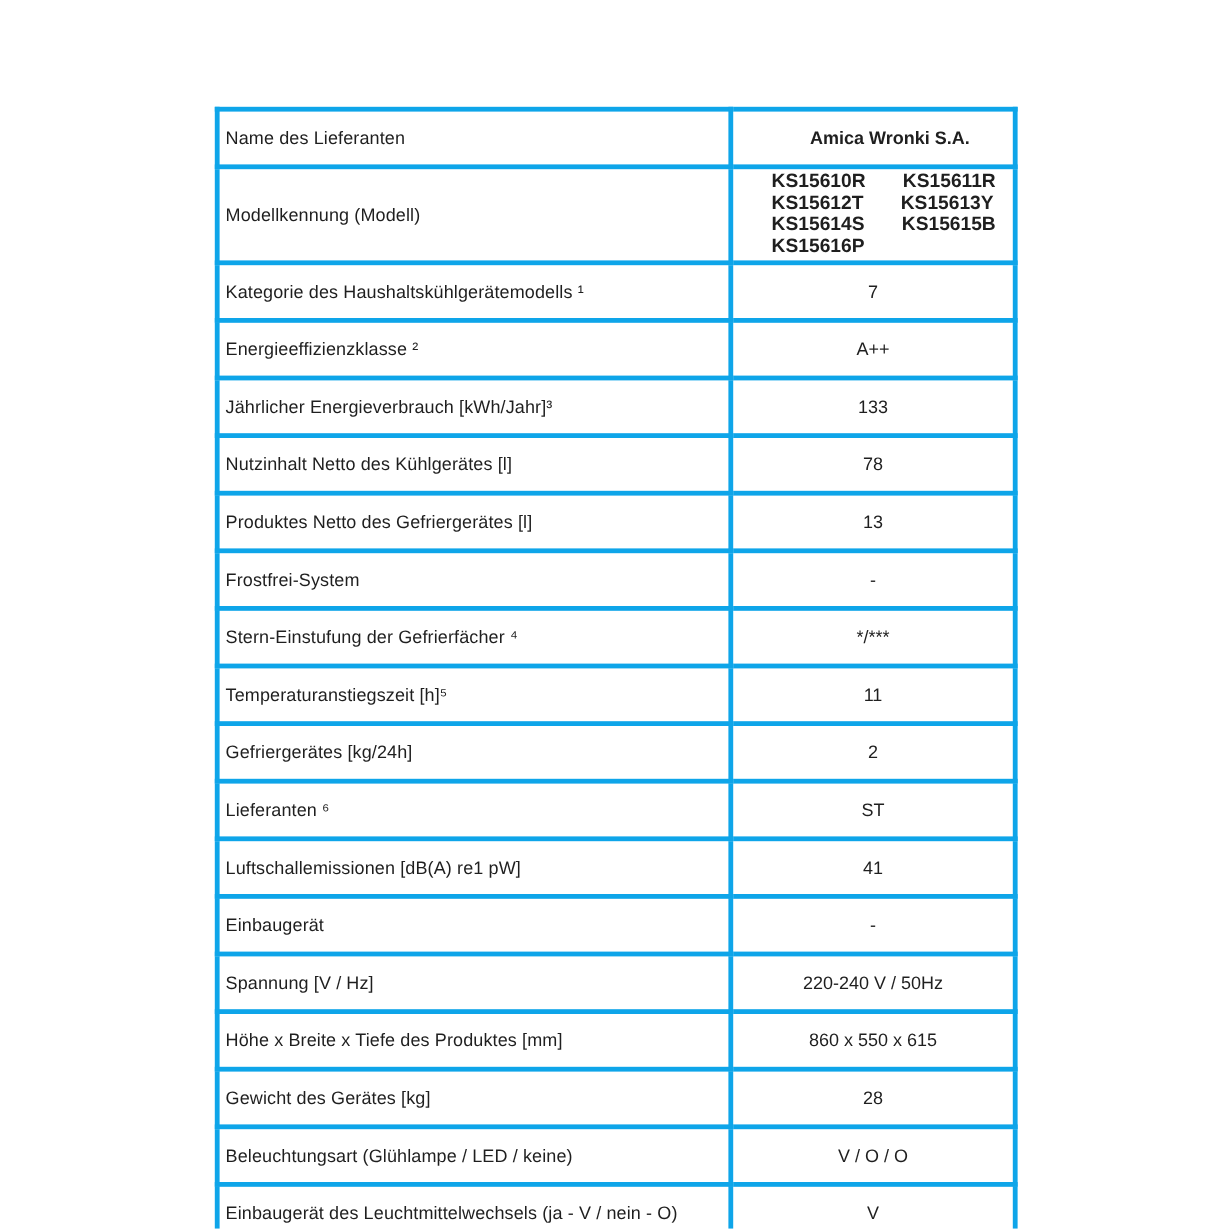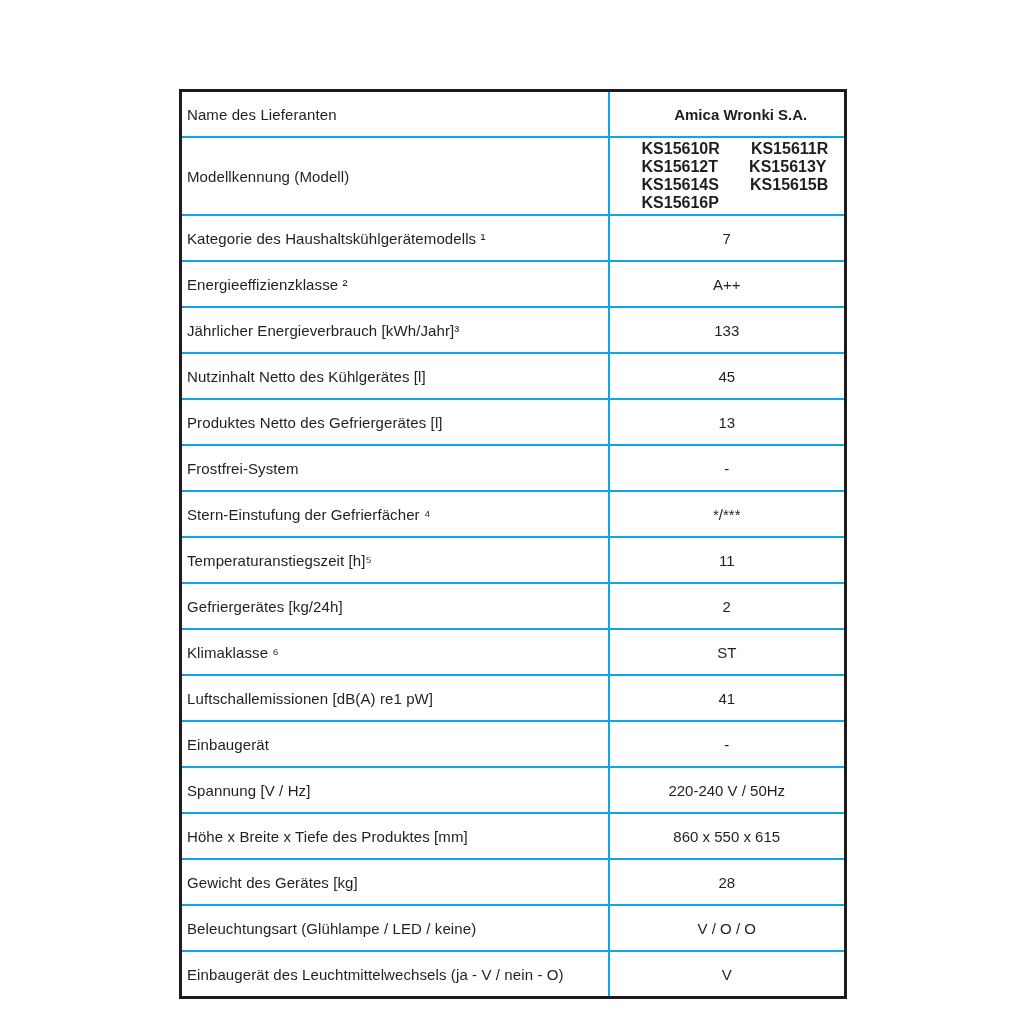--- a/index.html
+++ b/index.html
@@ -24,21 +24,21 @@
     top: 89px;
     width: 666px;
   }
   table.spec-table {
     border-collapse: collapse;
     table-layout: fixed;
     width: 665px;
     border: 3px solid #1c1c1c;
   }
   table.spec-table td {
-    border: 2px solid #0ea5e9;
+    border: 4px solid #0ea5e9;
     vertical-align: middle;
     font-size: 15px;
     height: 40px;
     overflow: hidden;
   }
   td.label-cell {
     text-align: left;
     padding: 2px 6px 2px 5px;
     letter-spacing: 0.1px;
   }
@@ -92,21 +92,21 @@
           <tr>
             <td class="label-cell">Energieeffizienzklasse ²</td>
             <td class="value-cell">A++</td>
           </tr>
           <tr>
             <td class="label-cell">Jährlicher Energieverbrauch [kWh/Jahr]³</td>
             <td class="value-cell">133</td>
           </tr>
           <tr>
             <td class="label-cell">Nutzinhalt Netto des Kühlgerätes [l]</td>
-            <td class="value-cell">45</td>
+            <td class="value-cell">78</td>
           </tr>
           <tr>
             <td class="label-cell">Produktes Netto des Gefriergerätes [l]</td>
             <td class="value-cell">13</td>
           </tr>
           <tr>
             <td class="label-cell">Frostfrei-System</td>
             <td class="value-cell">-</td>
           </tr>
           <tr>
@@ -115,21 +115,21 @@
           </tr>
           <tr>
             <td class="label-cell">Temperaturanstiegszeit [h]⁵</td>
             <td class="value-cell">11</td>
           </tr>
           <tr>
             <td class="label-cell">Gefriergerätes [kg/24h]</td>
             <td class="value-cell">2</td>
           </tr>
           <tr>
-            <td class="label-cell">Klimaklasse ⁶</td>
+            <td class="label-cell">Lieferanten ⁶</td>
             <td class="value-cell">ST</td>
           </tr>
           <tr>
             <td class="label-cell">Luftschallemissionen [dB(A) re1 pW]</td>
             <td class="value-cell">41</td>
           </tr>
           <tr>
             <td class="label-cell">Einbaugerät</td>
             <td class="value-cell">-</td>
           </tr>

